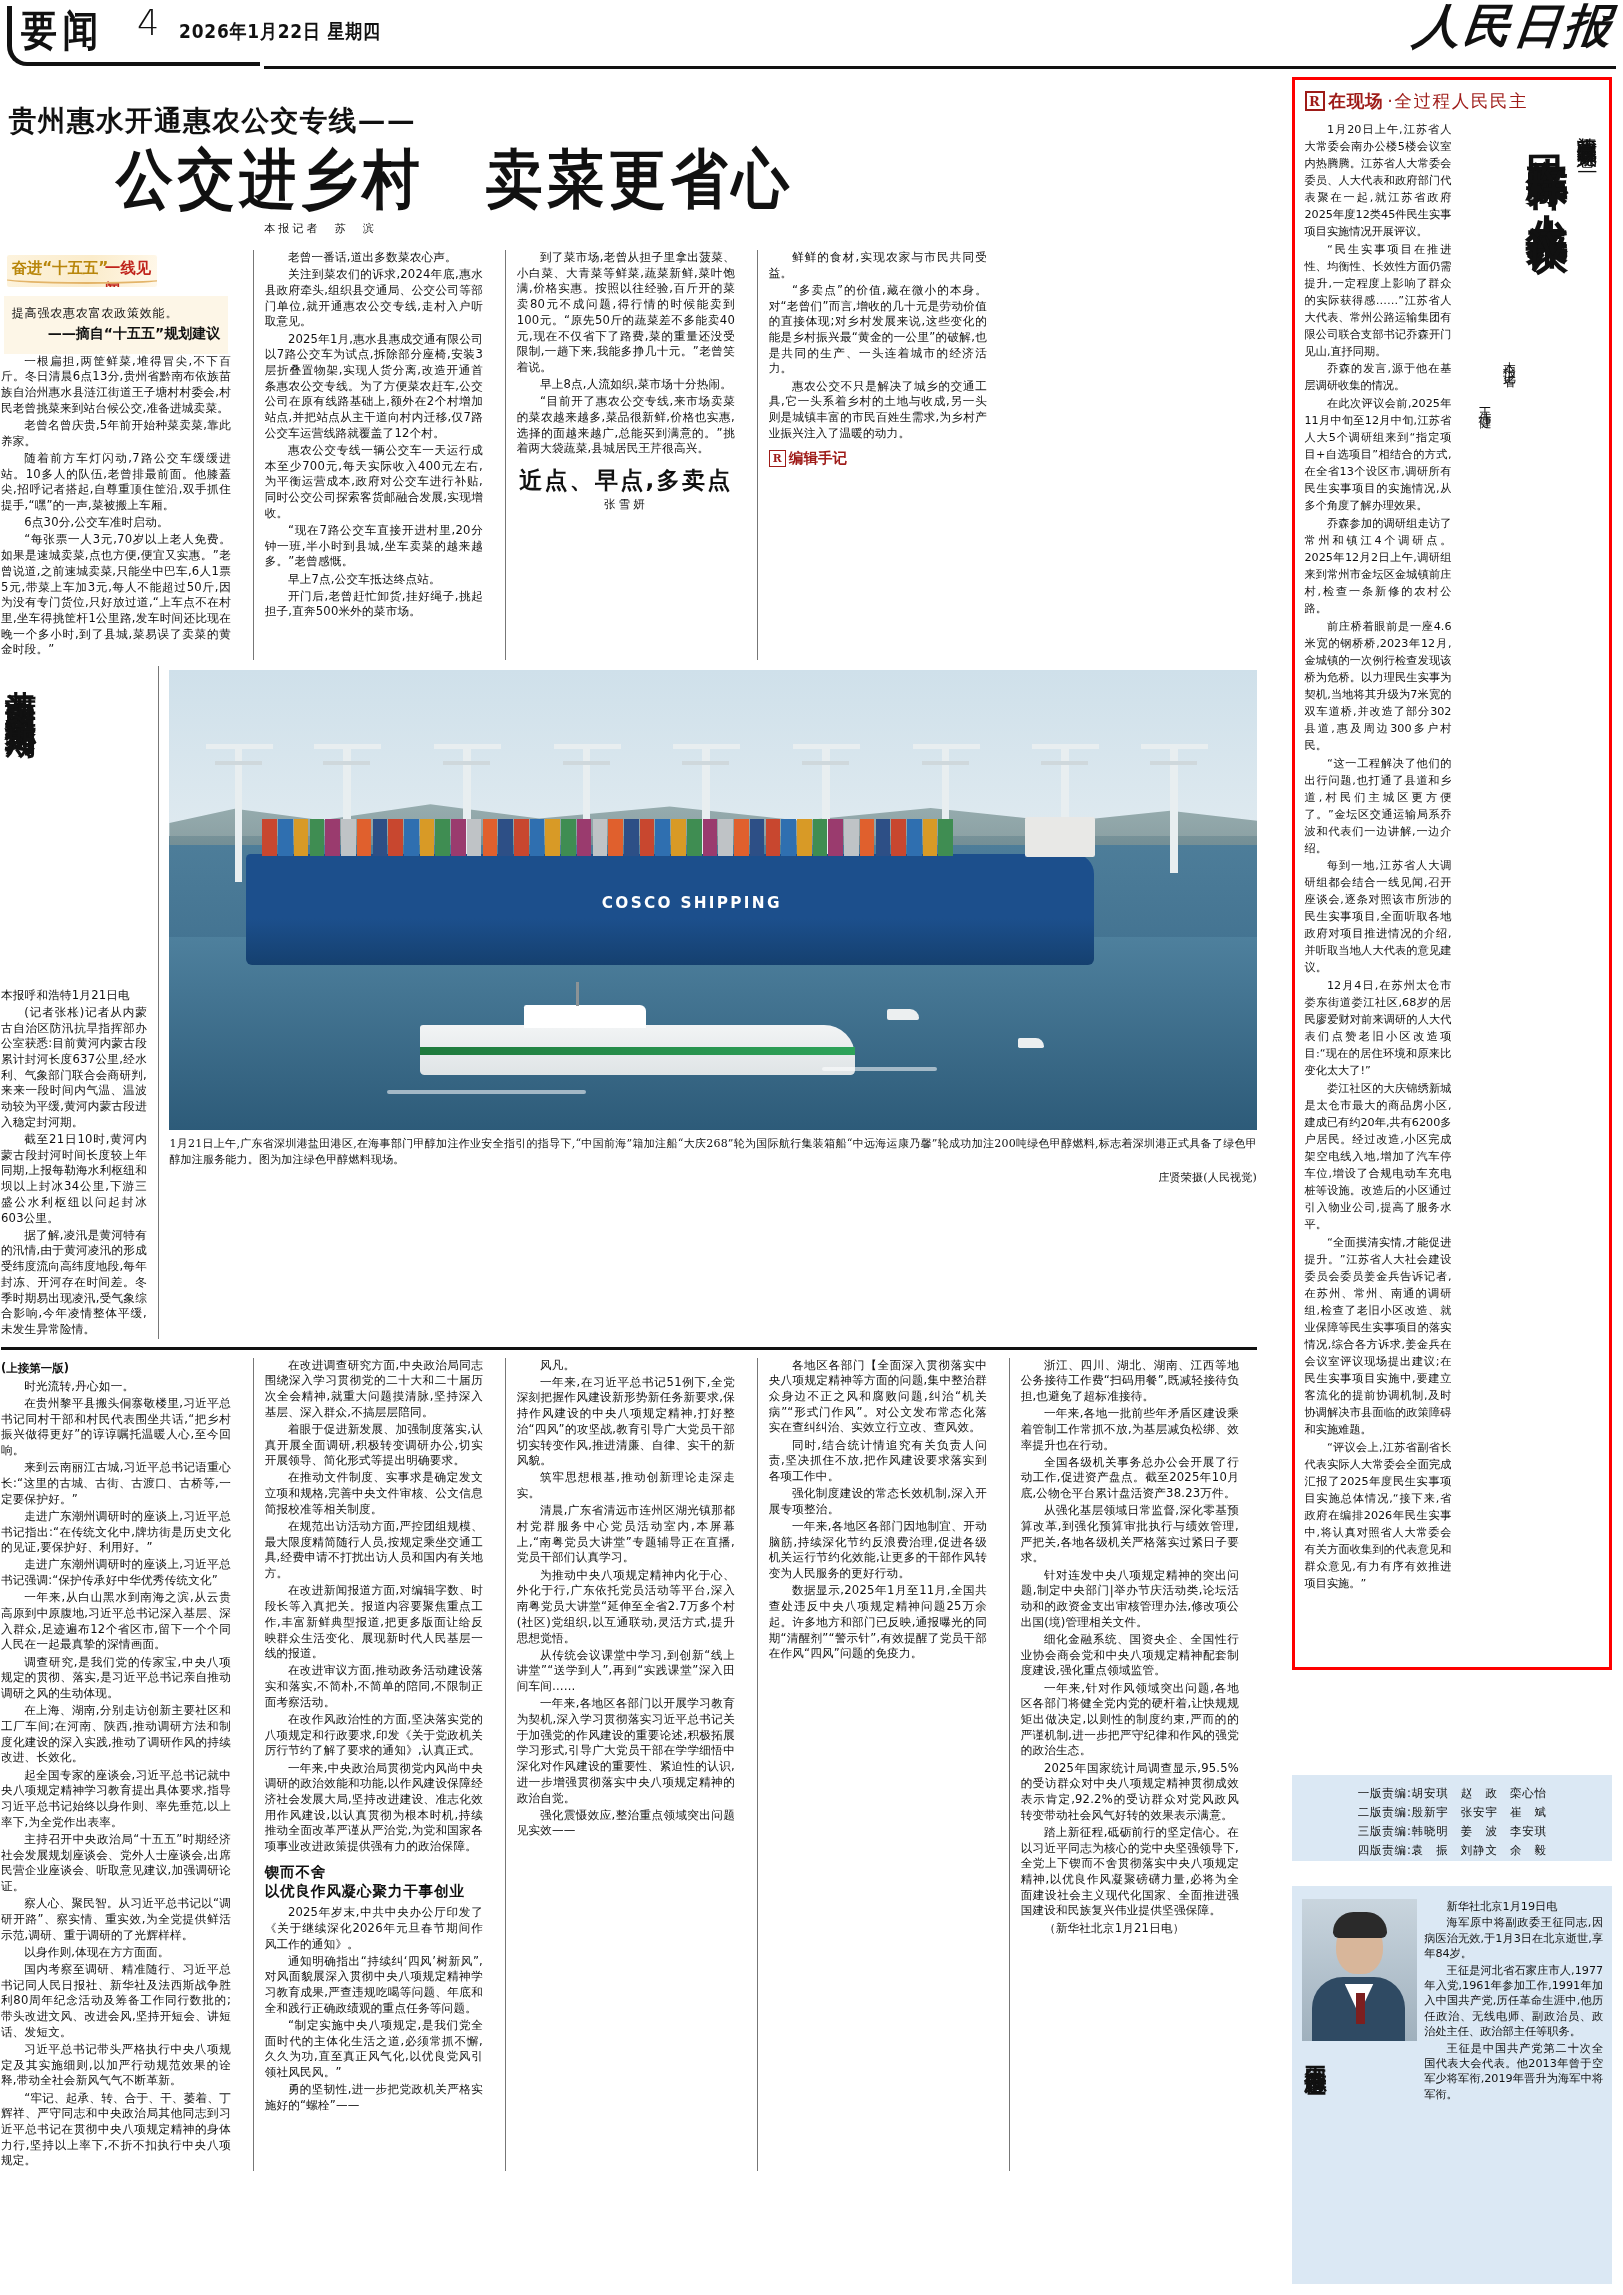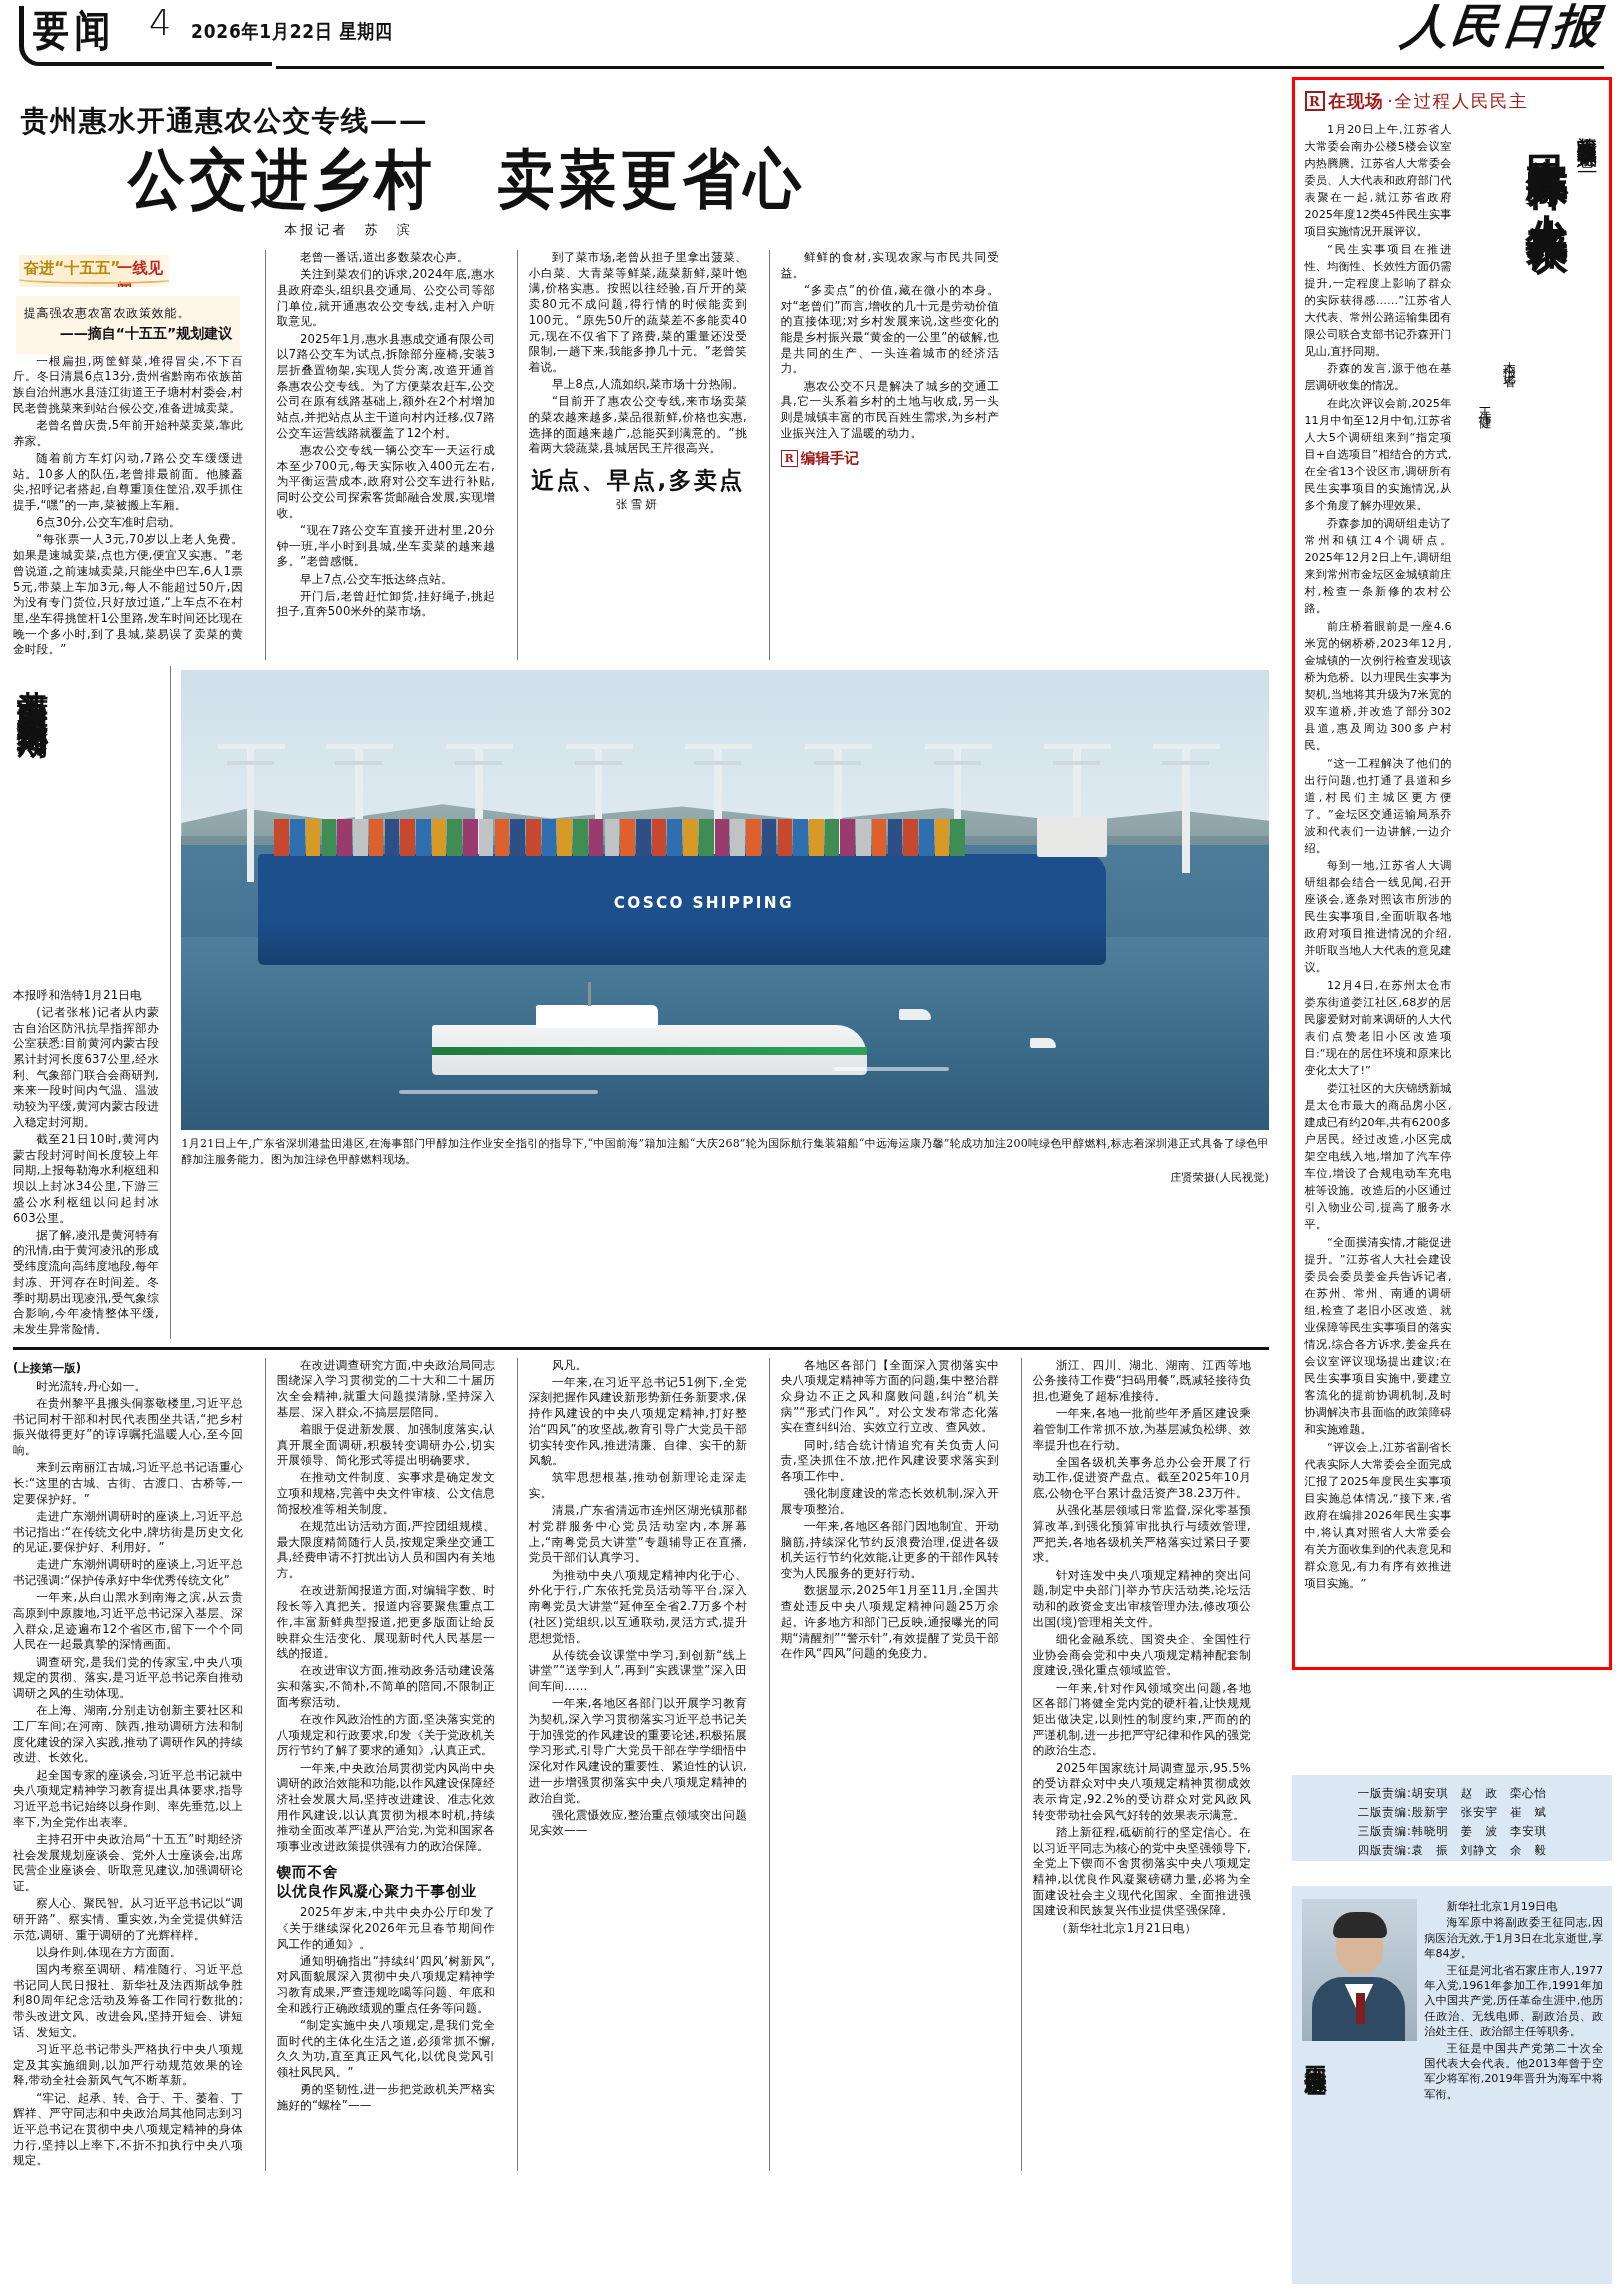--- a/index.html
+++ b/index.html
@@ -5,21 +5,21 @@
   * { box-sizing: border-box; }
   html, body { margin:0; padding:0; }
   body {
     width:1623px; height:2295px;
     background:#ffffff;
     font-family:"DejaVu Sans","Liberation Sans",sans-serif;
     color:#111;
     position:relative;
     overflow:hidden;
   }
-  .page { position:relative; width:1623px; height:2295px; padding:0 13px; }
+  .page { position:relative; width:1623px; height:2295px; padding:0 1px; }
 
   
   .masthead { position:relative; height:74px; }
   .folio-box {
     position:absolute; left:6.1px; top:6.1px; width:253px; height:60px;
     border-left:5.4px solid #111; border-bottom:4.6px solid #111;
     border-bottom-left-radius:20px;
   }
   .folio-label {
     position:absolute; left:20px; top:3.1px;
@@ -68,22 +68,22 @@
     font-size:27.6px; font-weight:bold; letter-spacing:1.5px;
     font-family:"DejaVu Serif","Liberation Serif",serif;
   }
   .main-head {
     position:absolute; left:115px; top:63px;
     font-size:57px; font-weight:bold; letter-spacing:4.6px;
     font-family:"DejaVu Sans","Liberation Sans",sans-serif;
     transform:scaleY(1.12); transform-origin:left top;
   }
   .head-byline {
-    position:absolute; right:856px; top:147px;
-    font-size:13px; letter-spacing:3.1px;
+    position:absolute; right:880px; top:147px;
+    font-size:11px; letter-spacing:3.1px;
     font-family:Liberation Mono, monospace;
   }
 
   
   .fb-banner {
     width:150px; height:32px; margin:4.6px 0 0 6.1px;
     background:linear-gradient(100deg,#fdf3dd 0%,#fbeccb 55%,#fff8ea 100%);
     border-radius:2.3px; position:relative; overflow:hidden;
   }
   .fb-banner .t1 {

